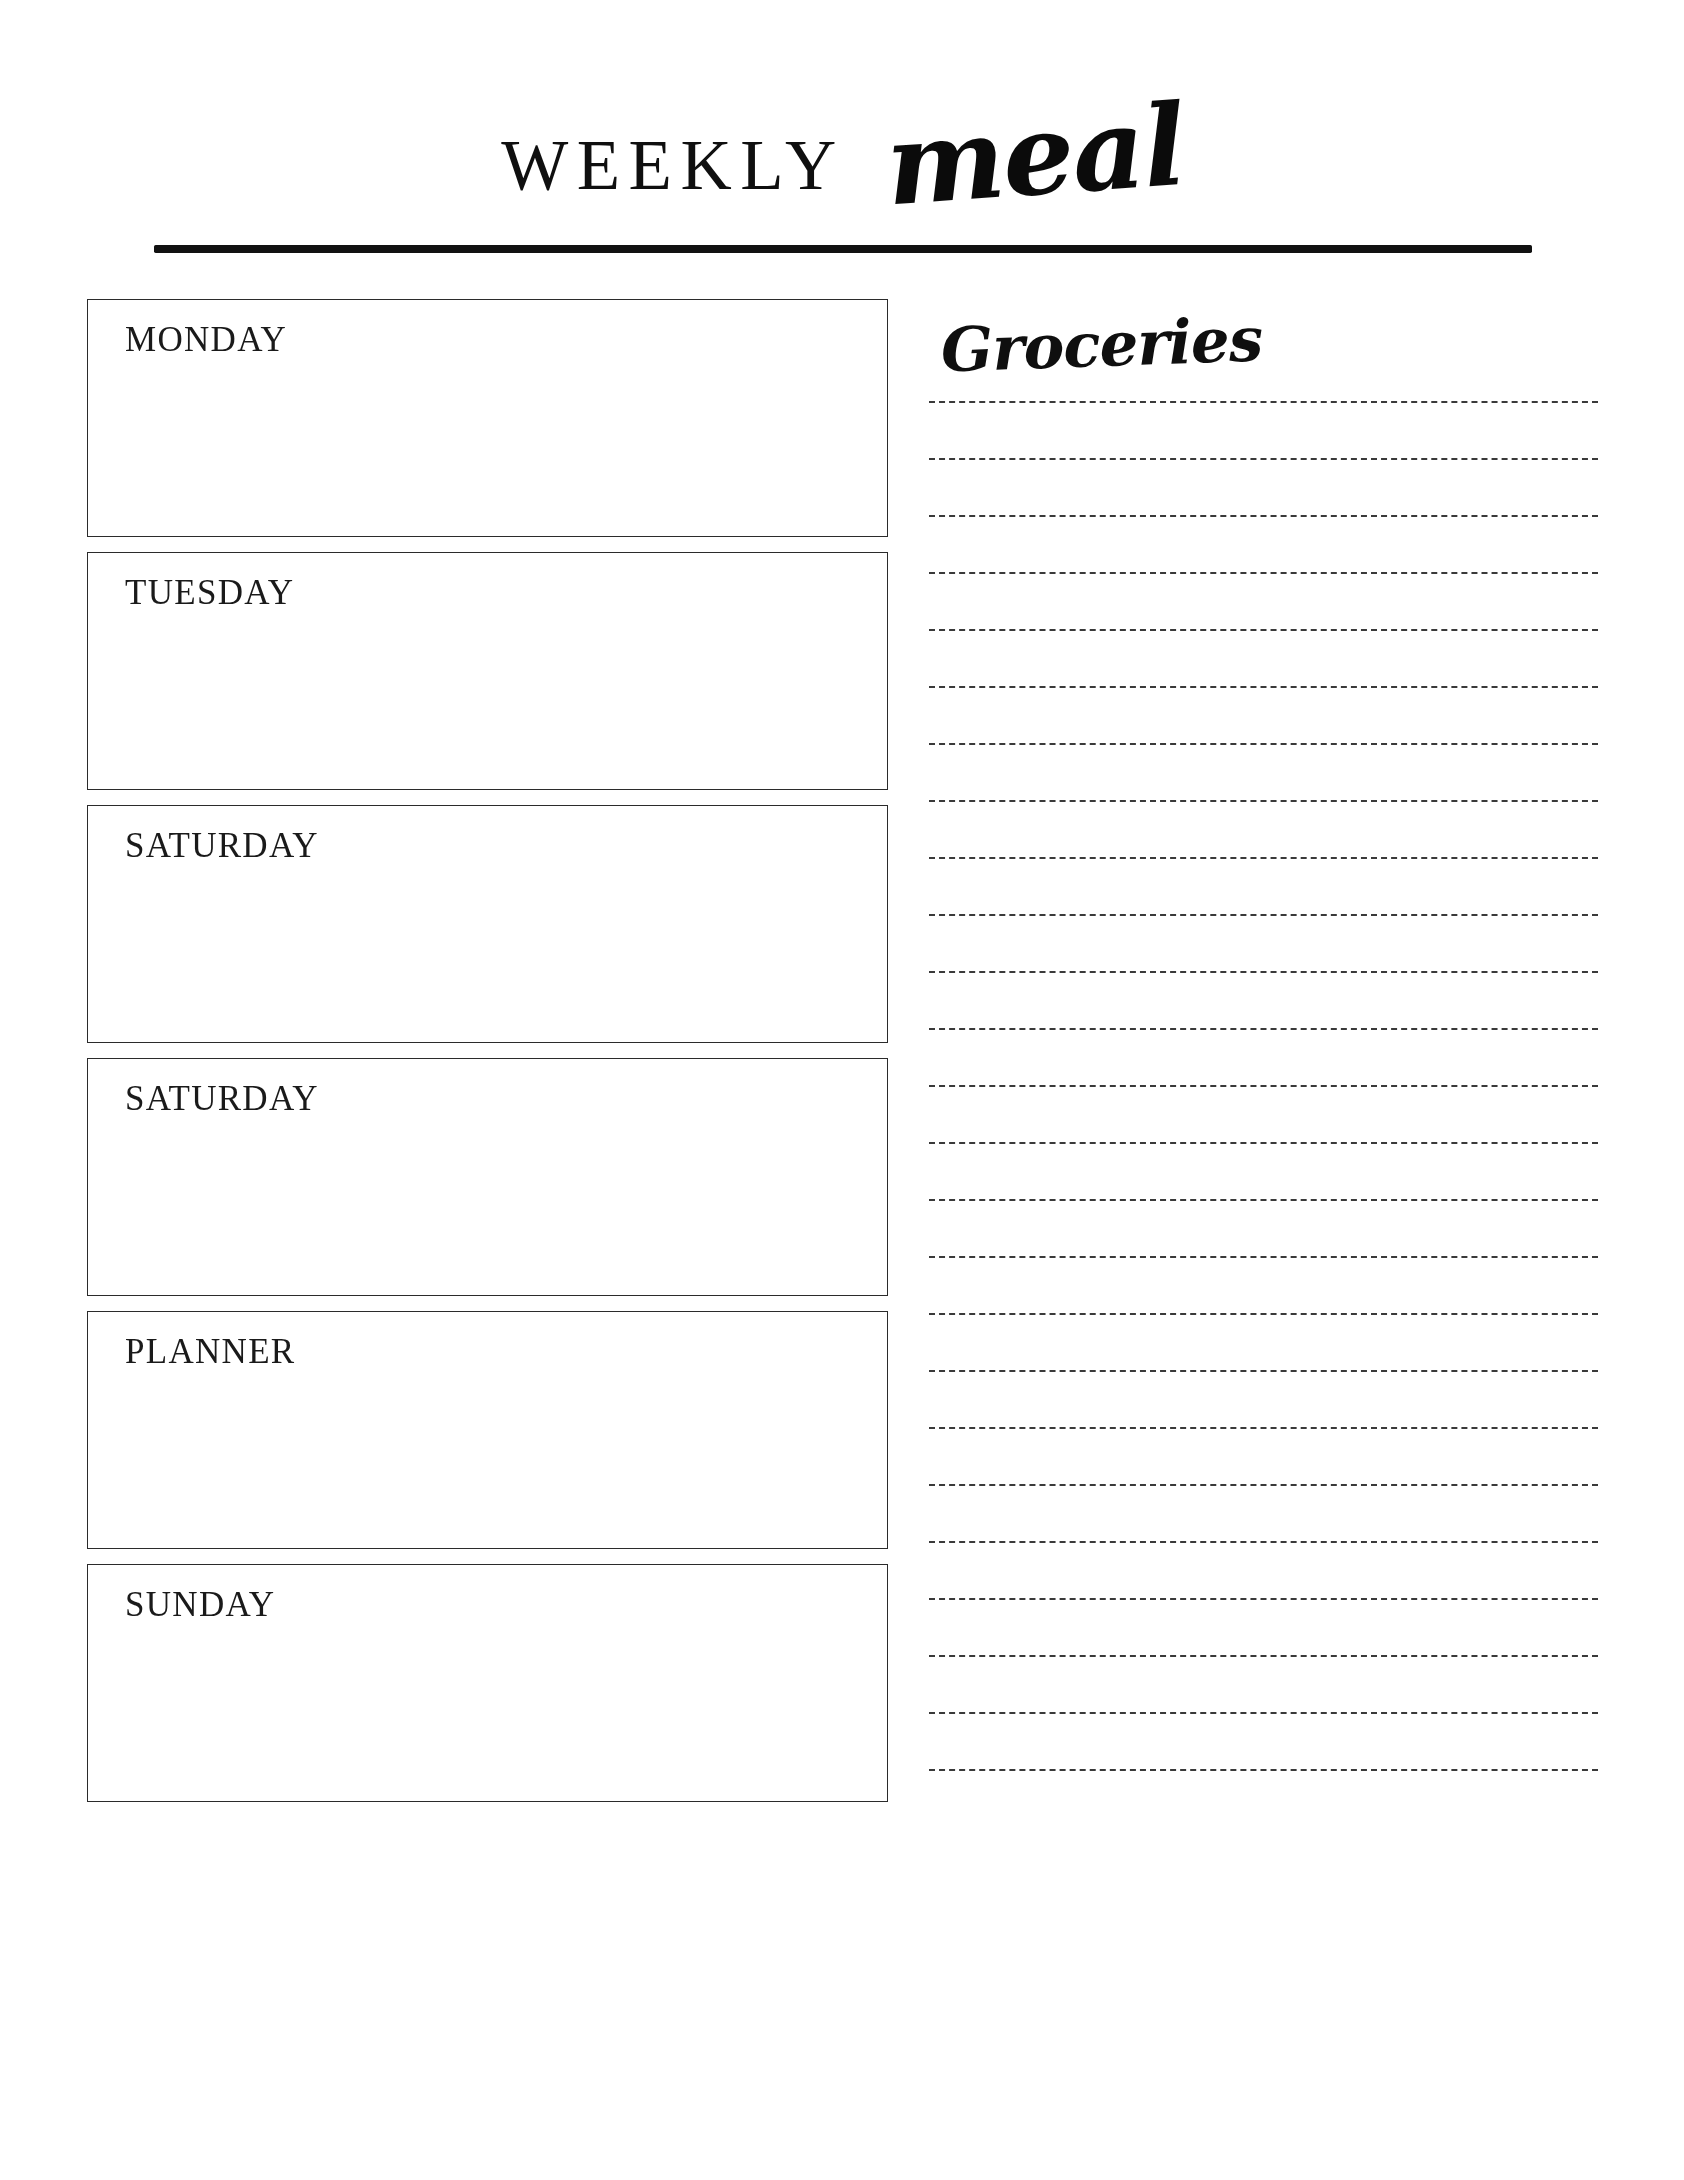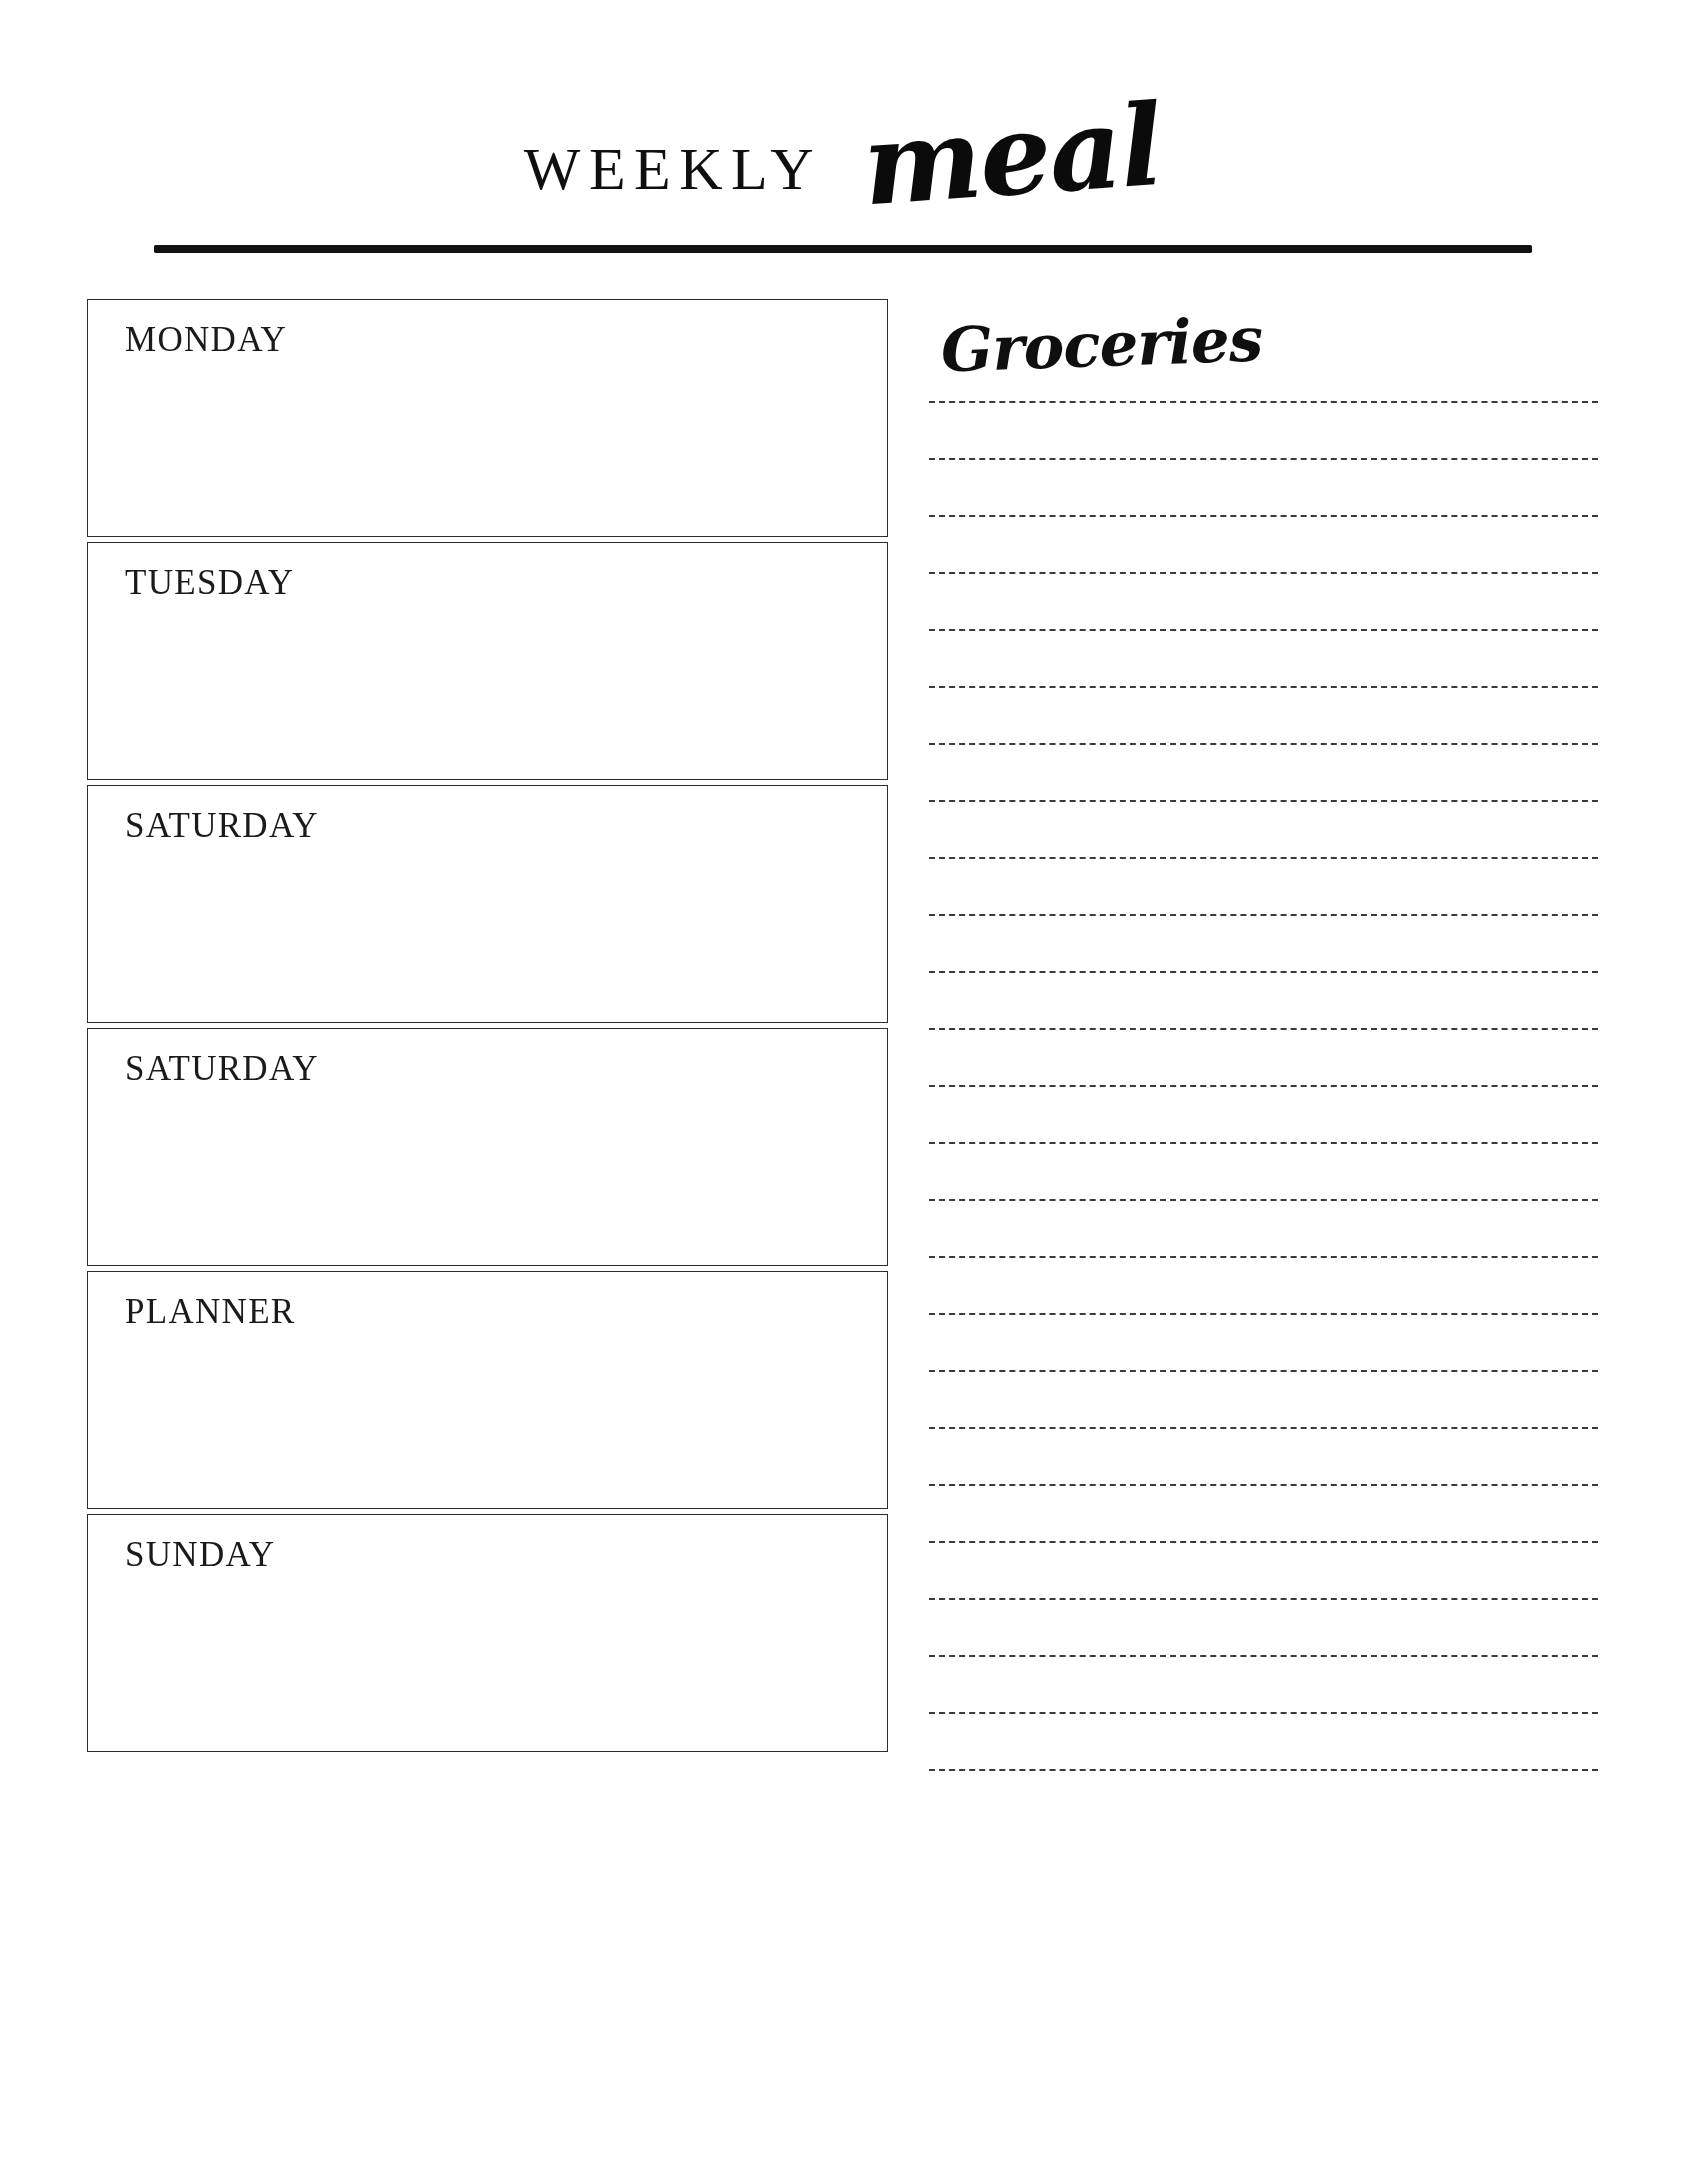--- a/index.html
+++ b/index.html
@@ -30,21 +30,21 @@
   }
   .title-row {
     display: flex;
     align-items: baseline;
     justify-content: center;
     gap: 41px;
     white-space: nowrap;
   }
   .title-word {
     font-family: "Liberation Serif", serif;
-    font-size: 60px;
+    font-size: 71px;
     letter-spacing: 8.5px;
     font-weight: 400;
     line-height: 1;
     color: #0f0f0f;
   }
   .title-script {
     font-family: "DejaVu Serif", serif;
     font-style: italic;
     font-weight: 700;
     font-size: 112px;
@@ -73,21 +73,21 @@
   }
 
   .days-col {
     width: 801px;
     flex: 0 0 801px;
   }
   .day-box {
     border: 1.7px solid #2b2b2b;
     height: 238px;
     box-sizing: border-box;
-    margin-bottom: 5px;
+    margin-bottom: 15px;
     padding: 22px 0 0 37px;
     background: #ffffff;
   }
   .day-box:last-child { margin-bottom: 0; }
   .day-label {
     font-family: "Liberation Serif", serif;
     font-size: 35px;
     letter-spacing: 1.3px;
     color: #1a1a1a;
     line-height: 1;

